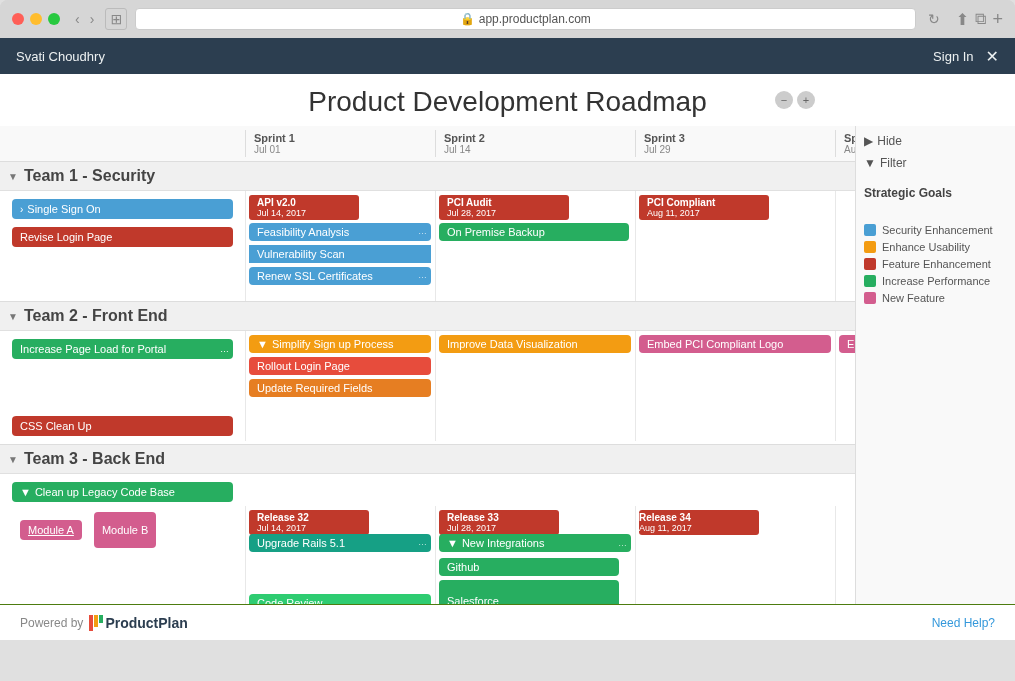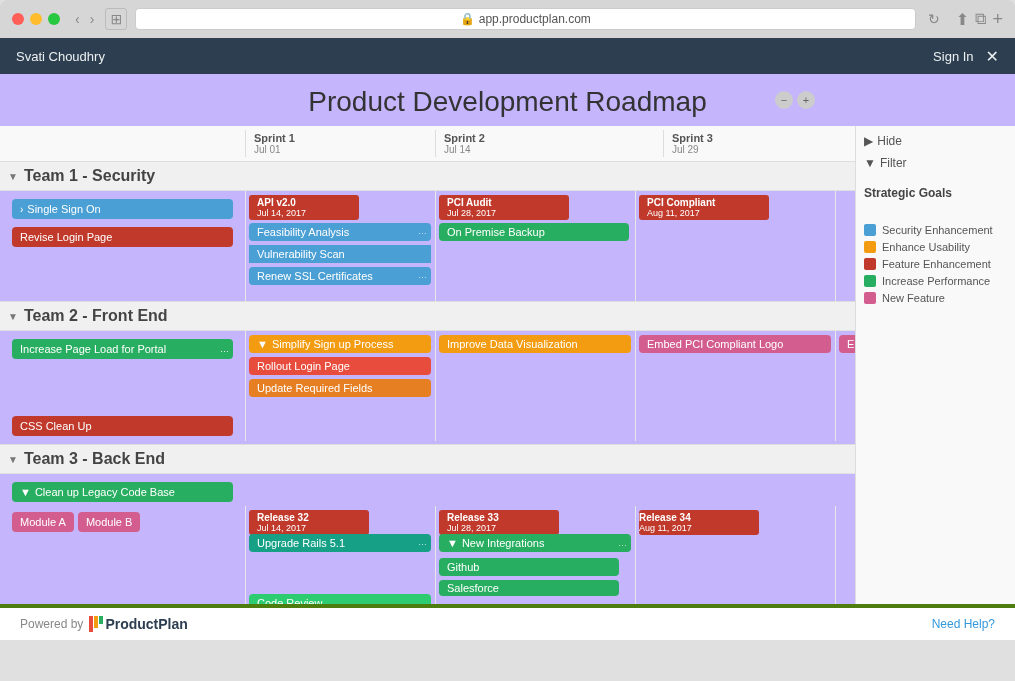--- a/index.html
+++ b/index.html
@@ -23,40 +23,40 @@
     .browser-new-tab { background: none; border: none; color: #888; font-size: 18px; cursor: pointer; }
 
     
     .app-header { background: #2c3e50; display: flex; align-items: center; justify-content: space-between; padding: 0 16px; height: 36px; }
     .app-header-user { color: #ecf0f1; font-size: 13px; font-weight: 500; }
     .app-header-right { display: flex; align-items: center; gap: 12px; }
     .app-header-signin { color: #ecf0f1; font-size: 13px; cursor: pointer; }
     .app-header-icon { color: #ecf0f1; font-size: 16px; cursor: pointer; }
 
     
-    .main-wrapper { background: #c4b5fd; height: 530px; display: flex; flex-direction: column; }
+    .main-wrapper { background: #ffffff; height: 530px; display: flex; flex-direction: column; }
 
     
     .page-title-bar { text-align: center; padding: 12px 0 8px 0; position: relative; }
     .page-title { font-size: 28px; font-weight: 300; color: #333; }
     .title-controls { position: absolute; right: 200px; top: 50%; transform: translateY(-50%); display: flex; gap: 4px; }
     .title-ctrl-btn { background: #ccc; border: none; border-radius: 50%; width: 18px; height: 18px; font-size: 11px; cursor: pointer; color: #666; }
 
     
     .roadmap-container { display: flex; flex: 1; overflow: hidden; }
     .roadmap-main { flex: 1; overflow: hidden; display: flex; flex-direction: column; }
 
     
     .sprint-header { display: flex; border-bottom: 1px solid #ddd; background: #f9f9f9; padding: 4px 0; margin-left: 0; }
     .sprint-label-col { width: 245px; flex-shrink: 0; }
     .sprint-cols { display: flex; flex: 1; }
     .sprint-col { border-left: 1px solid #ddd; padding: 2px 8px; }
     .sprint-col-1 { width: 190px; }
     .sprint-col-2 { width: 200px; }
-    .sprint-col-3 { width: 200px; margin-left: 28px; }
+    .sprint-col-3 { width: 200px; }
     .sprint-col-4 { width: 200px; }
     .sprint-name { font-size: 11px; font-weight: 600; color: #555; }
     .sprint-date { font-size: 10px; color: #888; }
 
     
     .roadmap-body { flex: 1; overflow-y: auto; overflow-x: hidden; }
 
     
     .team-section { border-bottom: 1px solid #ddd; }
     .team-header { display: flex; align-items: center; gap: 6px; padding: 5px 8px; background: #f0f0f0; border-bottom: 1px solid #e0e0e0; cursor: pointer; }
@@ -77,21 +77,21 @@
 
     
     .sidebar { width: 160px; flex-shrink: 0; padding: 8px; border-left: 1px solid #ddd; background: #f9f9f9; }
     .sidebar-hide { display: flex; align-items: center; gap: 4px; font-size: 12px; color: #555; cursor: pointer; margin-bottom: 8px; }
     .sidebar-filter { display: flex; align-items: center; gap: 4px; font-size: 12px; color: #555; cursor: pointer; margin-bottom: 16px; }
     .sidebar-section-title { font-size: 12px; font-weight: 600; color: #444; margin-bottom: 24px; }
     .legend-item { display: flex; align-items: center; gap: 6px; margin-bottom: 5px; font-size: 11px; color: #555; }
     .legend-dot { width: 12px; height: 12px; border-radius: 2px; flex-shrink: 0; }
 
     
-    .app-footer { background: white; border-top: 4px solid #4d7c0f; display: flex; align-items: center; justify-content: space-between; padding: 0 20px; height: 36px; }
+    .app-footer { background: white; border-top: 1px solid #4d7c0f; display: flex; align-items: center; justify-content: space-between; padding: 0 20px; height: 36px; }
     .footer-powered { display: flex; align-items: center; gap: 6px; font-size: 12px; color: #888; }
     .footer-logo { display: flex; align-items: center; gap: 0; }
     .footer-help { font-size: 12px; color: #3498db; cursor: pointer; }
   </style>
 </head>
 <body>
 
 <div class="browser-chrome">
   <div class="browser-titlebar">
     <div class="browser-buttons">
@@ -262,21 +262,21 @@
             <span class="team-toggle">▼</span>
             <span class="team-name">Team 3 - Back End</span>
           </div>
           <div class="team-content">
             <div class="team-label-col">
               <div class="card card-green" style="display:flex;align-items:center;gap:4px;">
                 <span>▼</span>
                 Clean up Legacy Code Base
               </div>
               <div style="display:flex;gap:4px;margin:4px;">
-                <div class="card card-pink" style="margin:0;">Module A</div>
+                <div class="card card-pink" style="margin:8px;text-decoration:underline;">Module A</div>
                 <div class="card card-pink" style="margin:0;">Module B</div>
               </div>
             </div>
             <div class="team-sprint-cols" style="position:relative; height:115px;margin-top:32px;">
               <div style="position:absolute;left:0;top:0;bottom:0;width:190px;border-left:1px solid #e8e8e8;"></div>
               <div style="position:absolute;left:190px;top:0;bottom:0;width:200px;border-left:1px solid #e8e8e8;"></div>
               <div style="position:absolute;left:390px;top:0;bottom:0;width:200px;border-left:1px solid #e8e8e8;"></div>
               <div style="position:absolute;left:590px;top:0;bottom:0;width:200px;border-left:1px solid #e8e8e8;"></div>
 
               <div style="position:absolute;top:4px;left:4px;background:#c0392b;border-radius:3px;padding:2px 8px;font-size:10px;color:white;font-weight:600;width:120px;">
@@ -297,21 +297,21 @@
               </div>
 
               <div style="position:absolute;top:28px;left:194px;background:#27ae60;border-radius:4px;padding:3px 8px;font-size:11px;color:white;width:192px;display:flex;align-items:center;gap:4px;">
                 <span>▼</span>
                 New Integrations
                 <span style="position:absolute;right:4px;font-size:9px;opacity:0.7;">…</span>
               </div>
 
               <div style="position:absolute;top:52px;left:194px;background:#27ae60;border-radius:4px;padding:3px 8px;font-size:11px;color:white;width:180px;">Github</div>
 
-              <div style="position:absolute;top:74px;left:194px;background:#27ae60;border-radius:4px;padding:2px 8px;font-size:11px;color:white;width:180px;">Salesforce</div>
+              <div style="position:absolute;top:74px;left:194px;background:#27ae60;border-radius:4px;padding:15px 8px;font-size:11px;color:white;width:180px;">Salesforce</div>
 
               <div style="position:absolute;top:4px;left:394px;background:#c0392b;border-radius:3px;padding:2px 0;font-size:10px;color:white;font-weight:600;width:120px;">
                 <div>Release 34</div>
                 <div style="font-size:9px;font-weight:400;">Aug 11, 2017</div>
               </div>
             </div>
           </div>
         </div>
 
         <div class="team-section">

